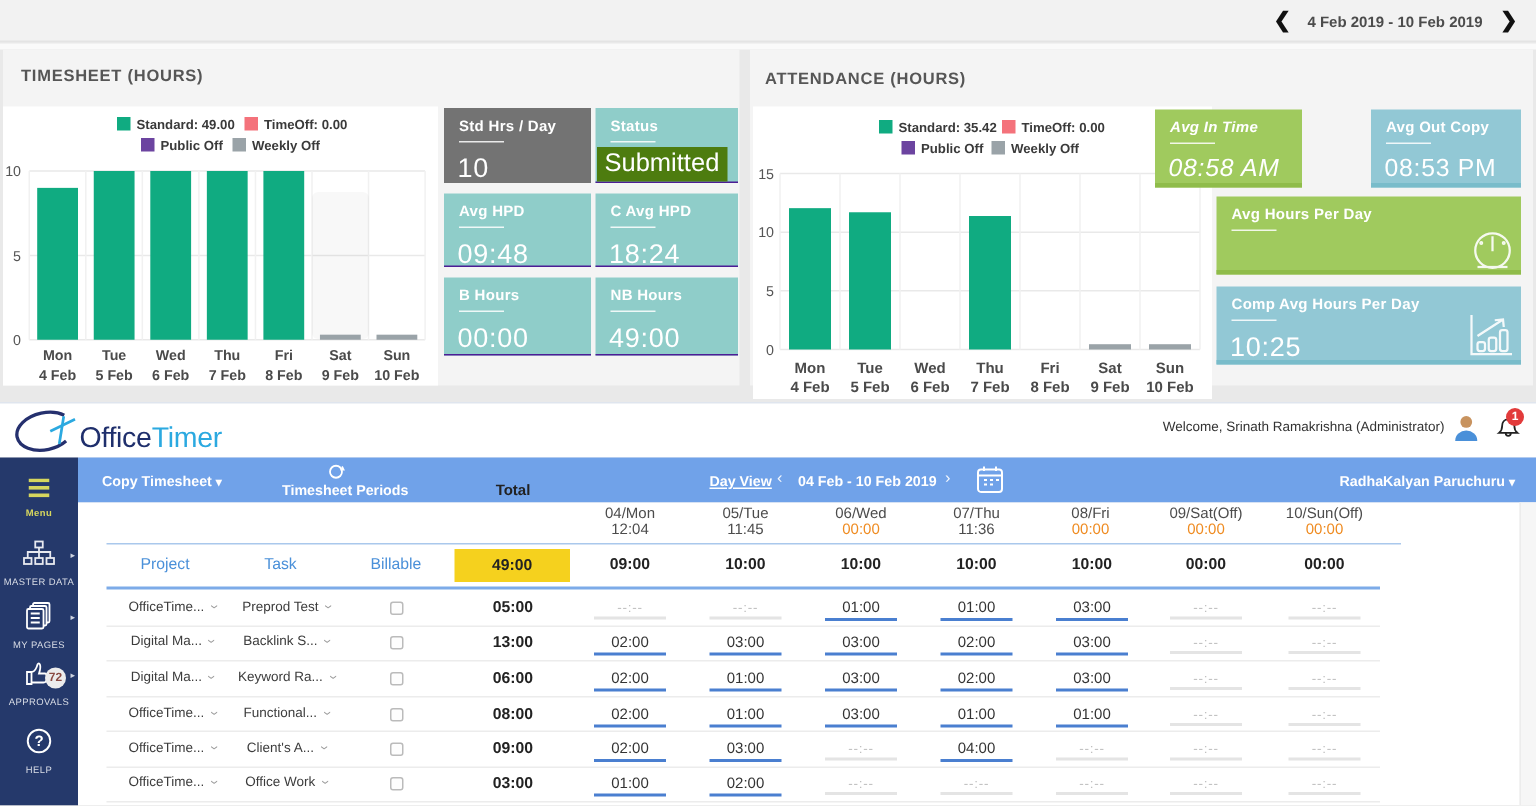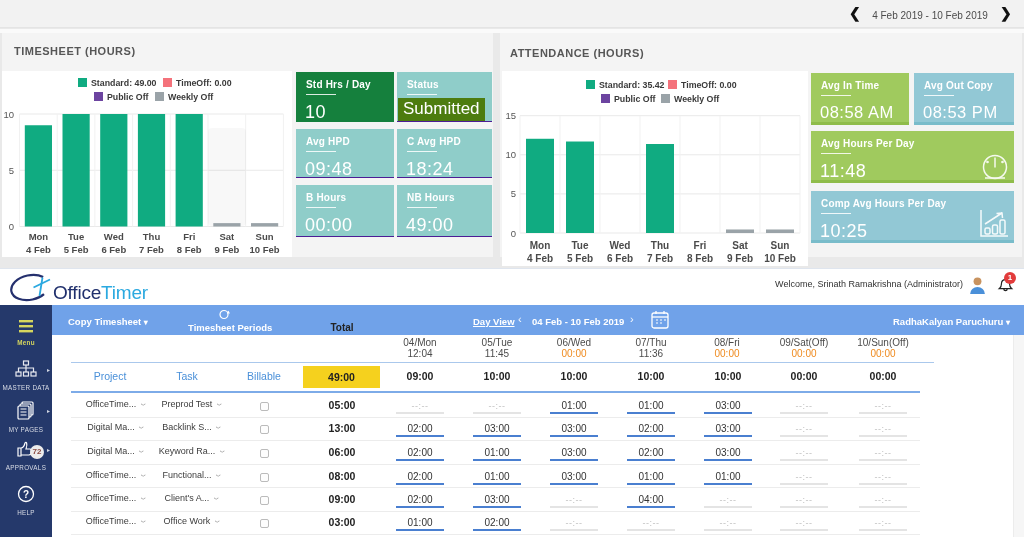--- a/index.html
+++ b/index.html
@@ -17,21 +17,21 @@
 #panelR { left:500px; width:522px; }
 .ptitle { color:#565656; font-weight:bold; font-size:11px; letter-spacing:0.5px; }
 .chartbg { background:#fff; }
 
 
 .box { color:#fff; overflow:hidden; }
 .box .t { font-size:10px; font-weight:bold; margin:7px 0 0 10px; letter-spacing:0.2px; }
 .box .u { width:30px; height:1px; background:rgba(255,255,255,0.85); margin:4px 0 0 10px; }
 .box .v { font-size:18px; margin:7px 0 0 9px; letter-spacing:0.5px; }
 .teal  { background:#8fcdc9; border-bottom:1px solid #4c1d95; }
-.gold  { background:#15803d; }
+.gold  { background:#737373; }
 .green { background:#a0ca5e; border-bottom:3px solid #8fbc4a; }
 .bteal { background:#92c8d5; border-bottom:3px solid #79bcca; }
 .subm  { background:#4d7c0f; display:inline-block; padding:1px 5px 3px 5px; margin:3px 0 0 1px; font-size:17px; }
 
 
 #header { left:0; top:268px; width:1024px; height:37px; background:#fff; }
 #welcome { right:61px; top:279px; font-size:9px; color:#333; white-space:nowrap; }
 .logotxt { font-size:19px; font-weight:normal; letter-spacing:-0.2px; }
 
 
@@ -56,21 +56,21 @@
 .sep { position:absolute; left:20px; right:10px; height:1px; background:#ececec; }
 .caret { color:#999; font-size:8px; display:inline-block; transform:rotate(90deg) scaleY(1.3); margin-left:3px; }
 .cbx { display:inline-block; width:9px; height:9px; border:1px solid #bbb; border-radius:2px; background:#fdfdfd; vertical-align:2px; }
 </style>
 </head>
 <body>
 
 <div id="topstrip" class="abs"></div>
 <div class="abs" style="left:0; top:29px; width:1024px; height:4px; background:#fafafa;"></div>
 <div class="abs chev" style="left:849px; top:5px;">❮</div>
-<div class="abs" style="left:855px; top:10px; width:150px; text-align:center; color:#4c4c4c; font-weight:normal; font-size:10px;">4 Feb 2019 - 10 Feb 2019</div>
+<div class="abs" style="left:855px; top:10px; width:150px; text-align:center; color:#4c4c4c; font-weight:bold; font-size:10px;">4 Feb 2019 - 10 Feb 2019</div>
 <div class="abs chev" style="left:1000px; top:5px;">❯</div>
 
 <div id="panelL" class="panel abs"></div>
 <div class="abs ptitle" style="left:14px; top:45px;">TIMESHEET (HOURS)</div>
 <div class="abs chartbg" style="left:2px; top:71px; width:290px; height:186px;"></div>
 <svg class="abs" style="left:2px; top:71px;" width="290" height="186" id="chartL">
     <rect x="76" y="7" width="9" height="9" fill="#10ab81"></rect>
     <text x="89" y="15" font-size="8.8" font-weight="bold" fill="#3a3a3a">Standard: 49.00</text>
     <rect x="161" y="7" width="9" height="9" fill="#f4727b"></rect>
     <text x="174" y="15" font-size="8.8" font-weight="bold" fill="#3a3a3a">TimeOff: 0.00</text>
@@ -185,34 +185,33 @@
     <text x="158.0" y="177.5" font-size="10" font-weight="bold" fill="#4a4a4a" text-anchor="middle">Thu</text>
     <text x="158.0" y="190.5" font-size="10" font-weight="bold" fill="#4a4a4a" text-anchor="middle">7 Feb</text>
     <text x="198.0" y="177.5" font-size="10" font-weight="bold" fill="#4a4a4a" text-anchor="middle">Fri</text>
     <text x="198.0" y="190.5" font-size="10" font-weight="bold" fill="#4a4a4a" text-anchor="middle">8 Feb</text>
     <text x="238.0" y="177.5" font-size="10" font-weight="bold" fill="#4a4a4a" text-anchor="middle">Sat</text>
     <text x="238.0" y="190.5" font-size="10" font-weight="bold" fill="#4a4a4a" text-anchor="middle">9 Feb</text>
     <text x="278.0" y="177.5" font-size="10" font-weight="bold" fill="#4a4a4a" text-anchor="middle">Sun</text>
     <text x="278.0" y="190.5" font-size="10" font-weight="bold" fill="#4a4a4a" text-anchor="middle">10 Feb</text>
   </svg>
 
-<div class="abs box green" style="left:811px; top:73px;  width:98px; height:52px;">
+<div class="abs box green" style="left:770px; top:73px;  width:98px; height:52px;font-style:italic;">
     <div class="t">Avg In Time</div>
     <div class="u"></div>
     <div class="v" style="font-size:16.5px;">08:58 AM</div>
   </div>
 <div class="abs box bteal" style="left:914px; top:73px;  width:100px; height:52px;">
     <div class="t">Avg Out Copy</div>
     <div class="u"></div>
     <div class="v" style="font-size:16.5px;">08:53 PM</div>
   </div>
 <div class="abs box green" style="left:811px; top:131px; width:203px; height:52px;">
     <div class="t">Avg Hours Per Day</div>
     <div class="u"></div>
-    <div class="v">11:48</div>
   <svg style="position:absolute; right:4px; top:23px;" width="30" height="26" viewBox="0 0 30 26" fill="none" stroke="#fff" stroke-width="1.5" opacity="0.9">
       <circle cx="15" cy="13" r="11.5"></circle>
       <line x1="15" y1="13.5" x2="15" y2="3.5"></line>
       <line x1="5" y1="24" x2="25" y2="24"></line>
       <circle cx="7.5" cy="8" r="0.6"></circle>
       <circle cx="22.5" cy="8" r="0.6"></circle>
     </svg>
 </div>
 <div class="abs box bteal" style="left:811px; top:191px; width:203px; height:52px;">
     <div class="t">Comp Avg Hours Per Day</div>

